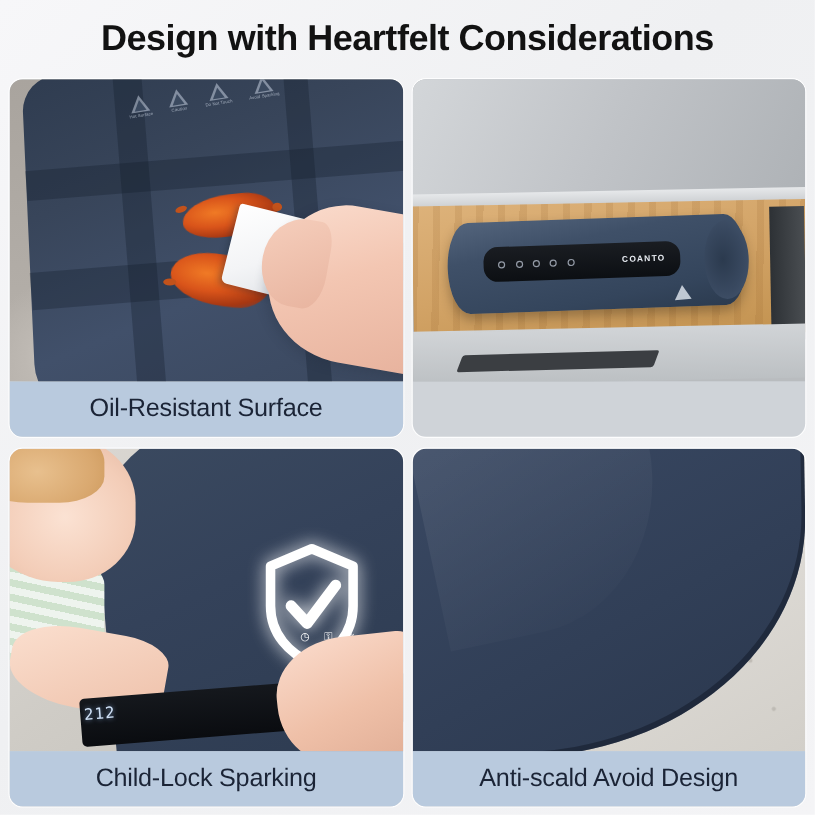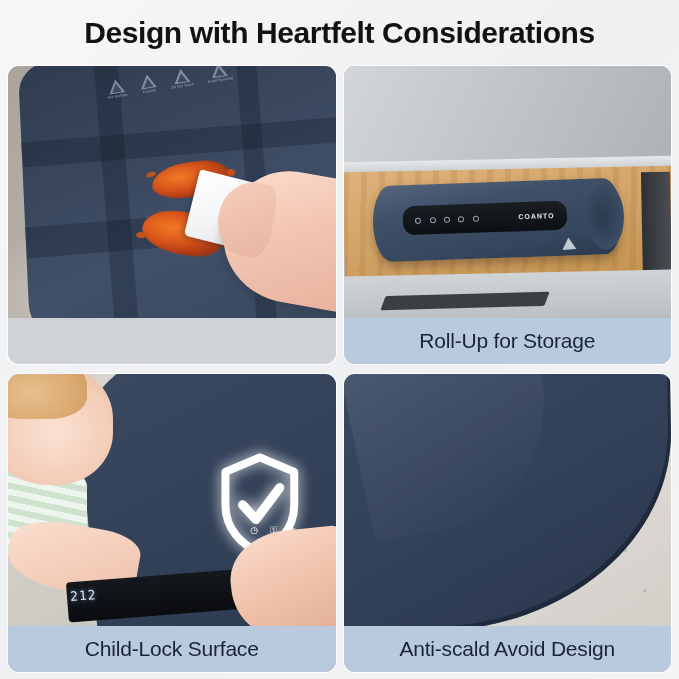--- a/index.html
+++ b/index.html
@@ -464,20 +464,21 @@
 
       <div class="oil1"></div>
       <div class="oil2"></div>
       <div class="oil-splat sp-a"></div>
       <div class="oil-splat sp-b"></div>
       <div class="oil-splat sp-c"></div>
       <div class="oil-splat sp-d"></div>
       <div class="wipe"></div>
       <div class="hand"></div>
     </div>
+    <div class="caption">Oil-Resistant Surface</div>
   </div>
 
   <div class="card">
     <div class="photo">
       <div class="c2-bg"></div>
       <div class="c2-counter"></div>
       <div class="c2-counter-edge"></div>
       <div class="c2-wood"></div>
       <div class="c2-gap-right"></div>
       <div class="c2-drawer-front"></div>
@@ -489,21 +490,20 @@
           <div class="c2-dot"></div>
           <div class="c2-dot"></div>
           <div class="c2-dot"></div>
           <div class="c2-dot"></div>
           <div class="c2-dot"></div>
           <div class="c2-brand">COANTO</div>
         </div>
         <div class="c2-tri"></div>
       </div>
     </div>
-    <div class="caption">Roll-Up for Storage</div>
   </div>
 
   <div class="card">
     <div class="photo">
       <div class="c3-bg"></div>
       <div class="c3-speckle"></div>
       <div class="c3-mat"></div>
 
       <div class="c3-baby-body"></div>
       <div class="c3-baby-head"></div>
@@ -520,21 +520,21 @@
       </svg>
 
       <div class="c3-ctrl-icons">
         <span>◷</span>
         <span>⚿</span>
         <span>⎈</span>
       </div>
 
       <div class="c3-adult-hand"></div>
     </div>
-    <div class="caption">Child-Lock Surface</div>
+    <div class="caption">Child-Lock Sparking</div>
   </div>
 
   <div class="card">
     <div class="photo">
       <div class="c4-bg"></div>
       <div class="c4-speckle"></div>
       <div class="c4-mat"></div>
       <div class="c4-mat-rim"></div>
       <div class="c4-gloss"></div>
     </div>

